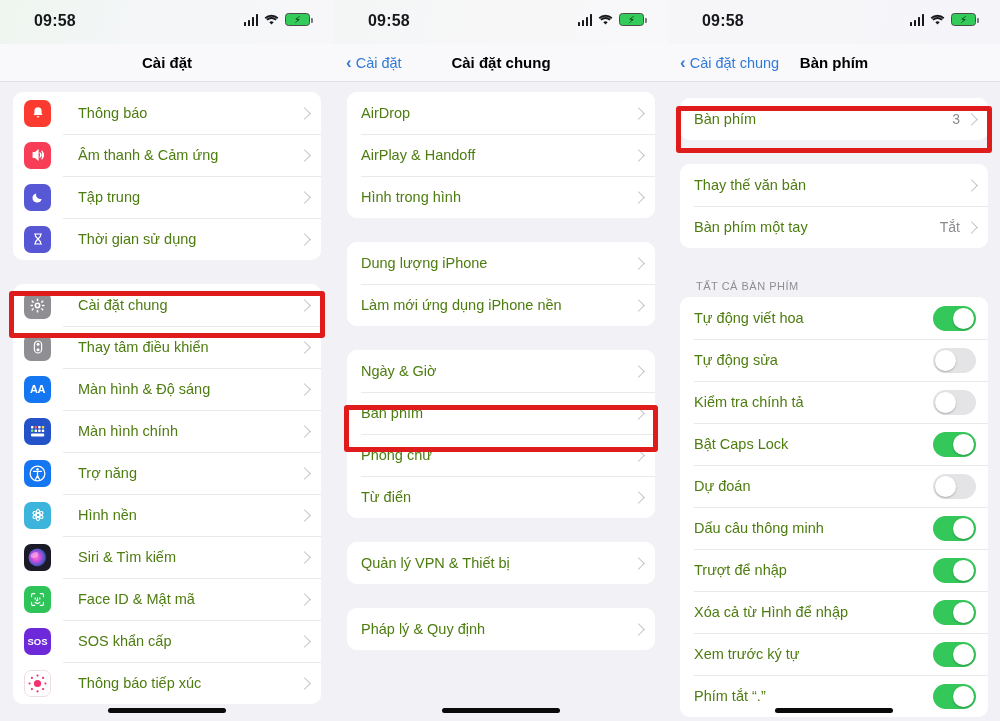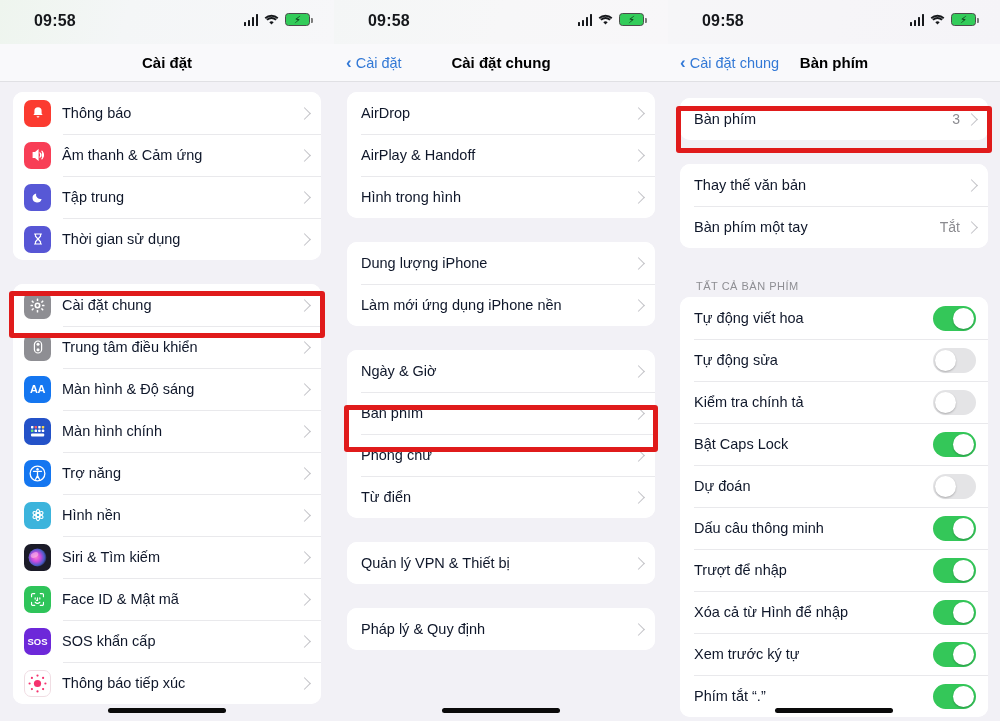--- a/index.html
+++ b/index.html
@@ -86,34 +86,34 @@
     height: 42px;
     padding-left: 14px; padding-right: 12px;
     background: #fff;
   }
   .row + .row::before {
     content: ""; position: absolute; left: 14px; right: 0; top: 0;
     height: 1px; background: #e9e9ec;
   }
   .row.with-icon { padding-left: 11px; }
   .row.with-icon + .row.with-icon::before { left: 50px; }
-  .row-label { font-size: 14.5px; color: #0f172a; flex: 1 1 auto; white-space: nowrap; }
+  .row-label { font-size: 14.5px; color: #4d7c0f; flex: 1 1 auto; white-space: nowrap; }
   .row-value { font-size: 14px; color: #8b8b90; margin-right: 7px; }
   .chevron {
     width: 9px; height: 9px;
     border-top: 1.8px solid #c2c2c7;
     border-right: 1.8px solid #c2c2c7;
     transform: rotate(45deg);
     flex: 0 0 auto;
   }
 
   
   .appicon {
     width: 27px; height: 27px; border-radius: 7px;
-    margin-right: 11px; flex: 0 0 auto;
+    margin-right: 27px; flex: 0 0 auto;
     display: flex; align-items: center; justify-content: center;
     color: #fff; font-size: 12px; font-weight: 700;
     overflow: hidden;
   }
 
   .section-head {
     font-size: 11px; color: #8e8e93;
     letter-spacing: .5px;
     padding: 0 0 5px 16px;
   }
@@ -248,21 +248,21 @@
           <span class="chevron"></span>
         </div>
         <div class="row with-icon">
           <span class="appicon" style="background:#8e8e93">
             <svg width="16" height="16" viewBox="0 0 16 16">
                 <rect x="4.4" y="2" width="7.2" height="12" rx="3.6" fill="none" stroke="#fff" stroke-width="1.2"></rect>
                 <circle cx="8" cy="5.2" r="1.5" fill="#fff"></circle>
                 <circle cx="8" cy="10.8" r="1.5" fill="#fff"></circle>
               </svg>
           </span>
-          <span class="row-label">Trung tâm điều khiển</span>
+          <span class="row-label">Thay tâm điều khiển</span>
           <span class="chevron"></span>
         </div>
         <div class="row with-icon">
           <span class="appicon" style="background:#1476f0;font-size:11px;letter-spacing:-.5px">AA</span>
           <span class="row-label">Màn hình &amp; Độ sáng</span>
           <span class="chevron"></span>
         </div>
         <div class="row with-icon">
           <span class="appicon" style="background:#2452c8">
             <svg width="19" height="19" viewBox="0 0 19 19">

